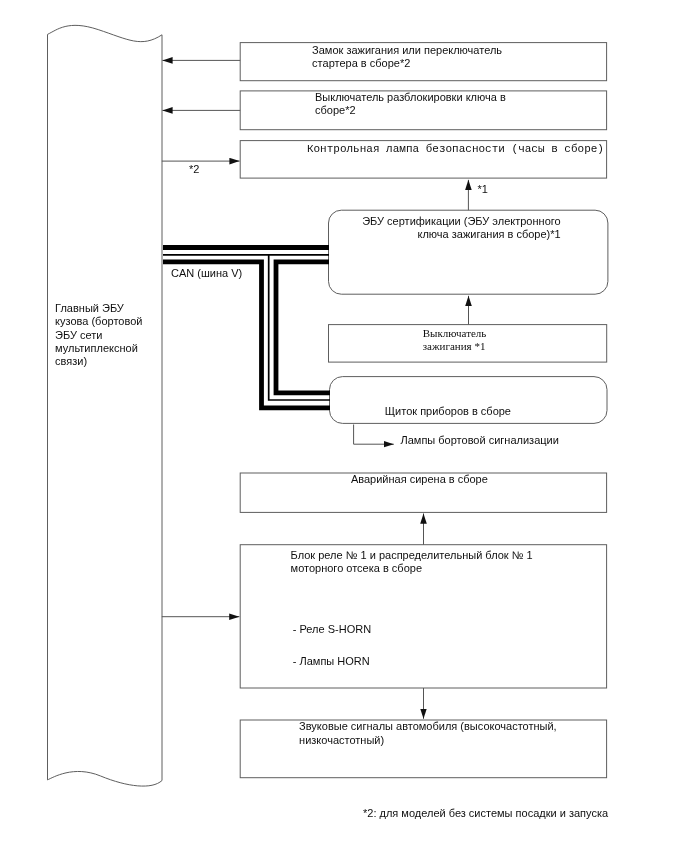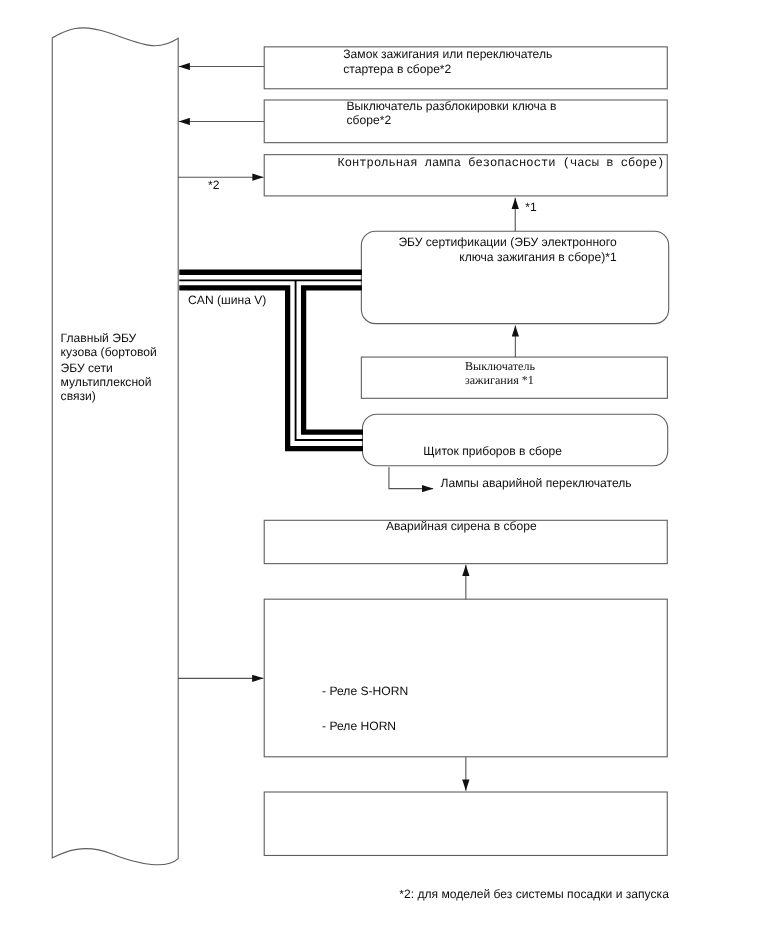--- a/index.html
+++ b/index.html
@@ -69,23 +69,27 @@
 <div class="txt" style="left:312.1px;top:44.2px;">Замок зажигания или переключатель
 стартера в сборе*2</div>
 <div class="txt" style="left:315px;top:90.9px;">Выключатель разблокировки ключа в
 сборе*2</div>
 <div class="txt" style="left:306.9px;top:143.1px;font-family:Liberation Mono, monospace;">Контрольная лампа безопасности (часы в сборе)</div>
 <div class="txt" style="left:362.2px;top:215px;text-align:right;">ЭБУ сертификации (ЭБУ электронного
 ключа зажигания в сборе)*1</div>
 <div class="txt" style="left:422.7px;top:326.5px;font-family:Liberation Serif, serif;">Выключатель
 зажигания *1</div>
 <div class="txt" style="left:384.8px;top:361px;margin-top:44px;">Щиток приборов в сборе</div>
-<div class="txt" style="left:400.5px;top:434.1px;">Лампы аварийной переключатель</div>
+<div class="txt" style="left:400.5px;top:434.1px;">Лампы бортовой сигнализации</div>
 <div class="txt" style="left:350.9px;top:473.3px;">Аварийная сирена в сборе</div>
+<div class="txt" style="left:290.6px;top:549px;">Блок реле № 1 и распределительный блок № 1
+моторного отсека в сборе</div>
 <div class="txt" style="left:292.8px;top:622.7px;">- Реле S-HORN</div>
-<div class="txt" style="left:292.8px;top:654.7px;">- Реле HORN</div>
+<div class="txt" style="left:292.8px;top:654.7px;">- Лампы HORN</div>
+<div class="txt" style="left:299.1px;top:720.4px;">Звуковые сигналы автомобиля (высокочастотный,
+низкочастотный)</div>
 
 <div class="txt" style="left:189.1px;top:162.5px;">*2</div>
 <div class="txt" style="left:477.6px;top:182.9px;">*1</div>
 
 <div class="txt" style="left:363px;top:806.6px;">*2: для моделей без системы посадки и запуска</div>
 
 </div>
 
 </body></html>

